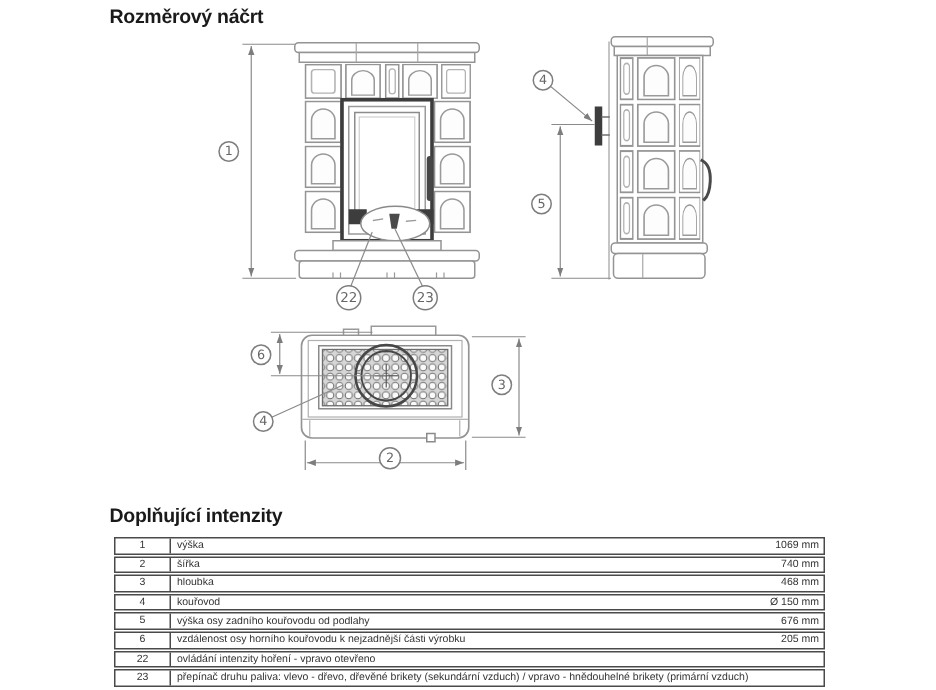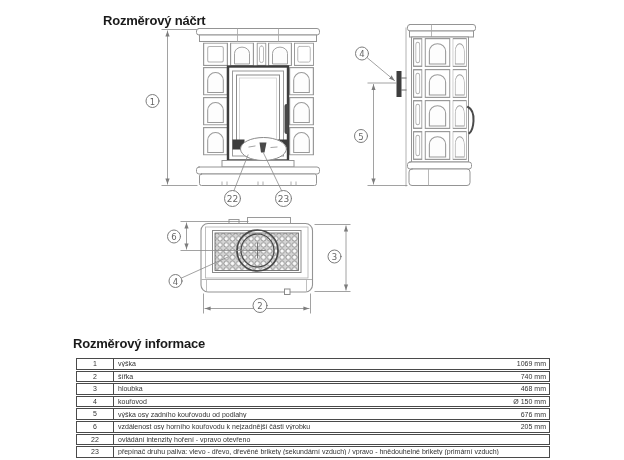--- a/index.html
+++ b/index.html
@@ -1,18 +1,18 @@
 <!DOCTYPE html>
 <html><head>
 <meta charset="utf-8">
 <style>
   html,body{margin:0;padding:0;background:#fff;}
   body{width:624px;height:460px;position:relative;font-family:"Liberation Sans",sans-serif;overflow:hidden;}
   .title{position:absolute;left:73px;margin:0;font-size:13px;font-weight:bold;color:#1a1a1a;letter-spacing:-0.2px;}
-  #drawing-title{top:13px;margin-left:30px;}
+  #drawing-title{top:3px;}
   #info-title{top:336px;}
   svg{position:absolute;left:0;top:0;}
   .tbl{position:absolute;left:76px;top:358px;width:474px;}
   .trow{display:flex;align-items:center;border:1px solid #4a4a4a;margin-bottom:1px;height:9.6px;background:#fff;}
   .tnum{width:36px;text-align:center;border-right:1px solid #4a4a4a;font-size:7px;color:#333;line-height:9.6px;height:9.6px;flex:none;}
   .tdesc{flex:1;padding-left:4px;font-size:7px;color:#333;white-space:nowrap;overflow:hidden;}
   .tval{padding-right:3px;font-size:7px;color:#333;text-align:right;white-space:nowrap;flex:none;}
   text{font-family:"DejaVu Sans",sans-serif;fill:#666;}
 </style>
 </head>
@@ -203,21 +203,21 @@
       <text x="174" y="237" font-size="8.5" text-anchor="middle" dominant-baseline="central">6</text>
     </g>
     <line x1="181.5" y1="278" x2="228" y2="257" stroke="#8a8a8a" stroke-width="0.8"></line>
     <g>
       <circle cx="175.5" cy="281" r="6.5" fill="#fff" stroke="#7d7d7d" stroke-width="1"></circle>
       <text x="175.5" y="281.5" font-size="8.5" text-anchor="middle" dominant-baseline="central">4</text>
     </g>
   </g>
 </svg>
 
-<h2 class="title" id="info-title">Rozměrový informace</h2>
+<h2 class="title" id="info-title">Doplňující intenzity</h2>
 
 <div class="tbl">
     <div class="trow">
       <div class="tnum">1</div>
       <div class="tdesc">výška</div>
       <div class="tval">1069 mm</div>
     </div>
     <div class="trow">
       <div class="tnum">2</div>
       <div class="tdesc">šířka</div>

